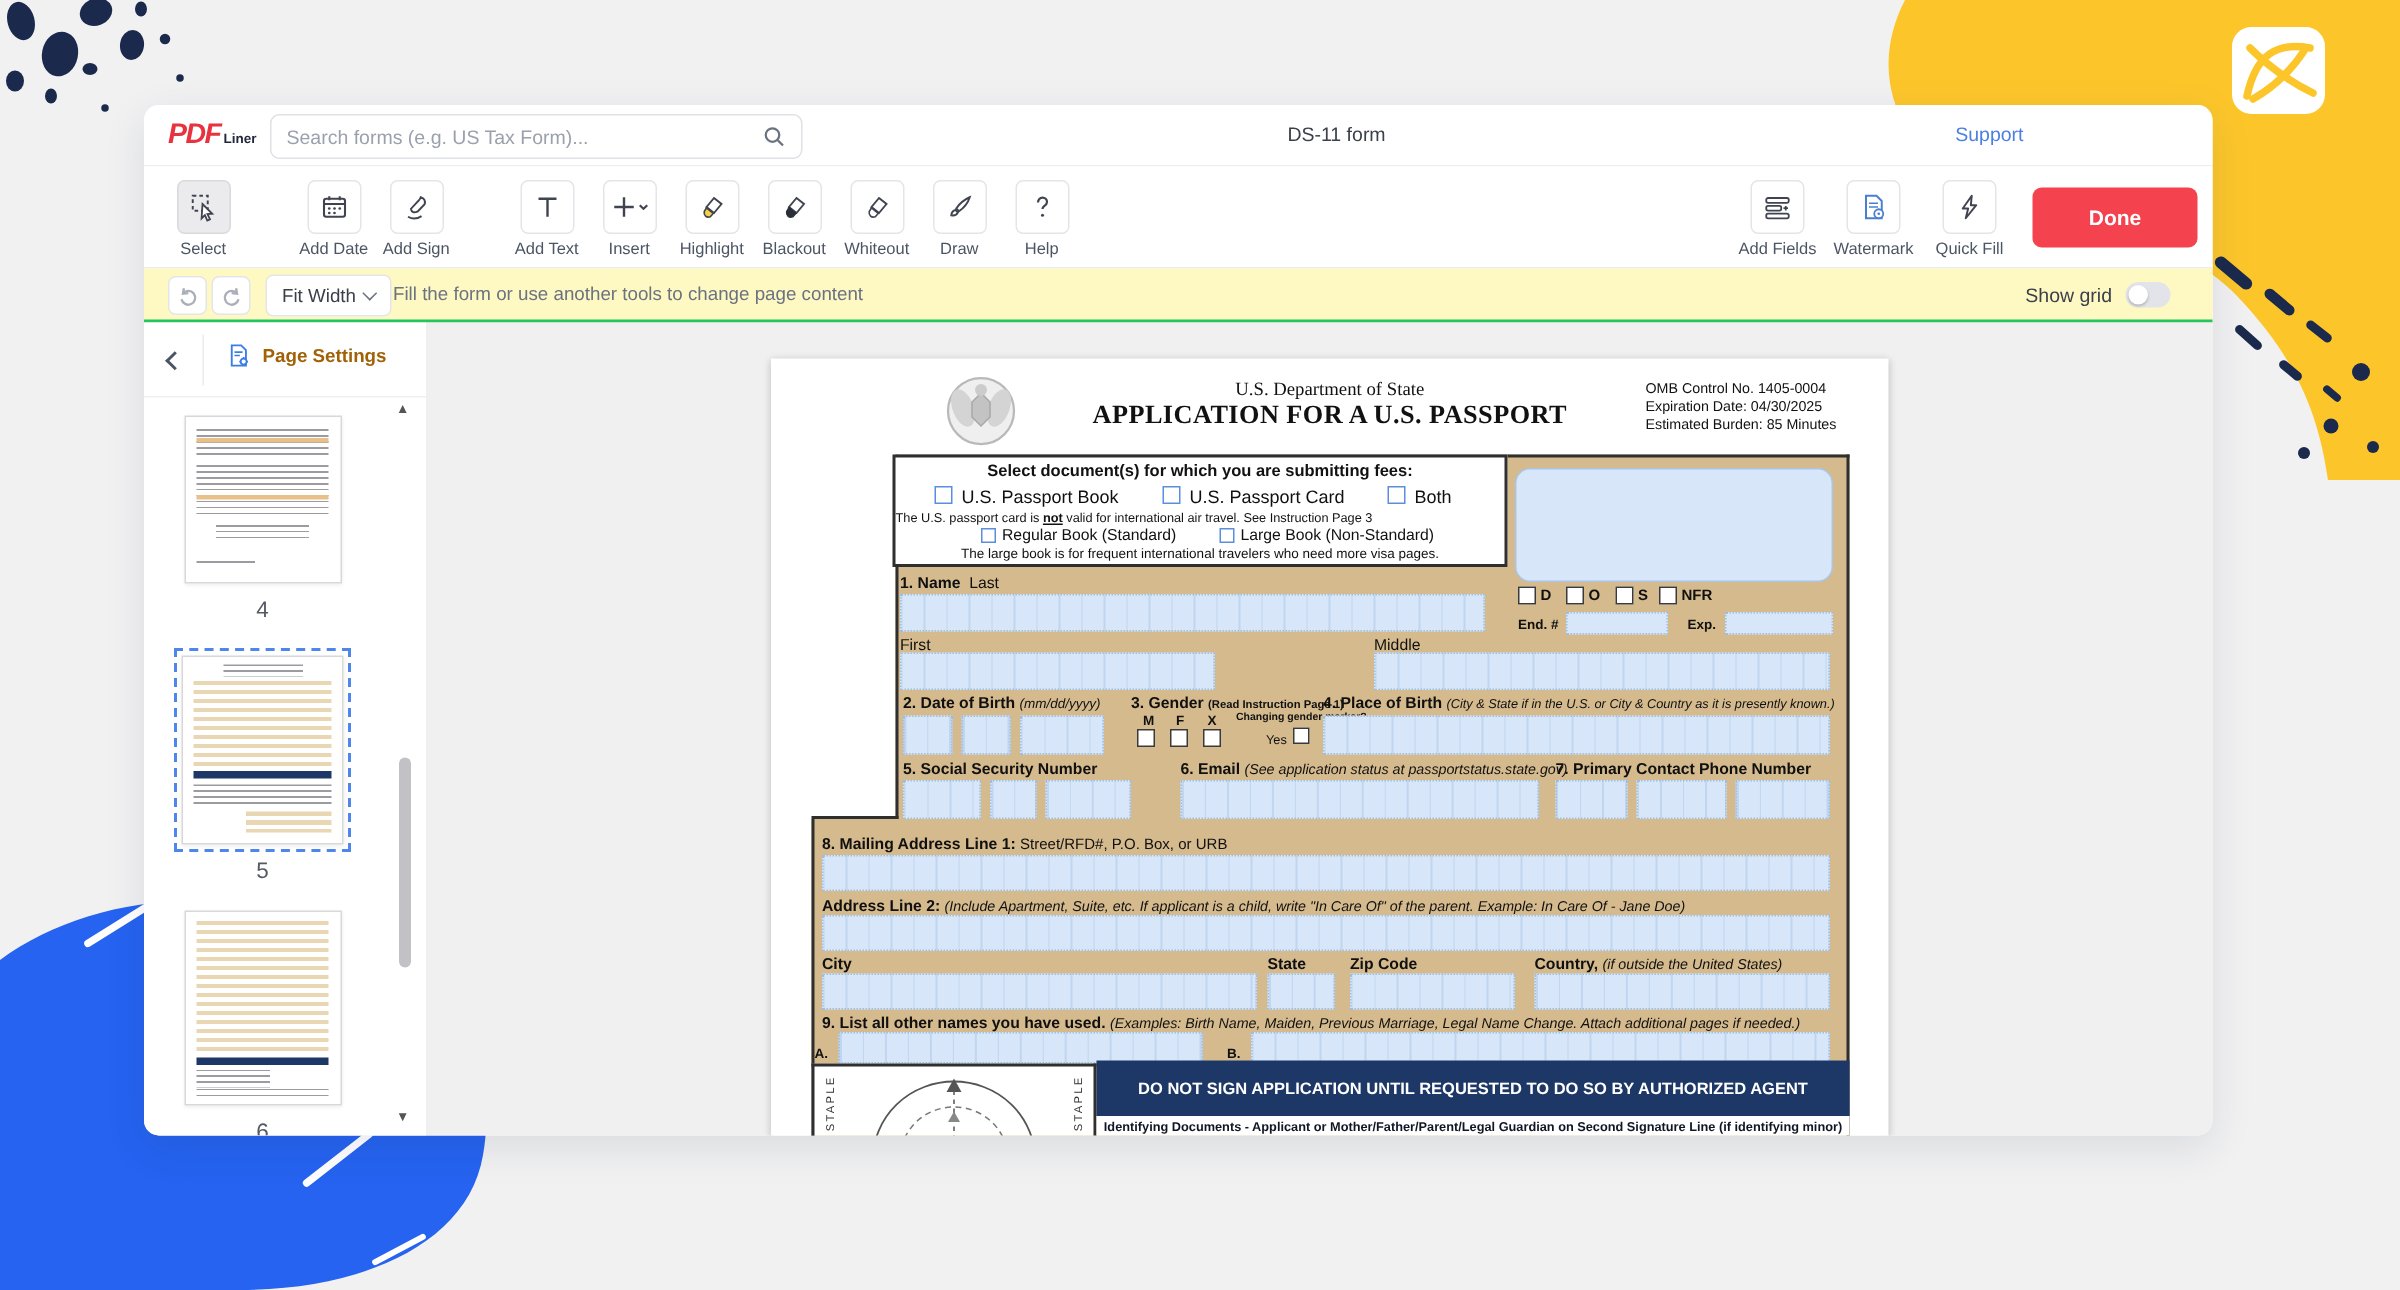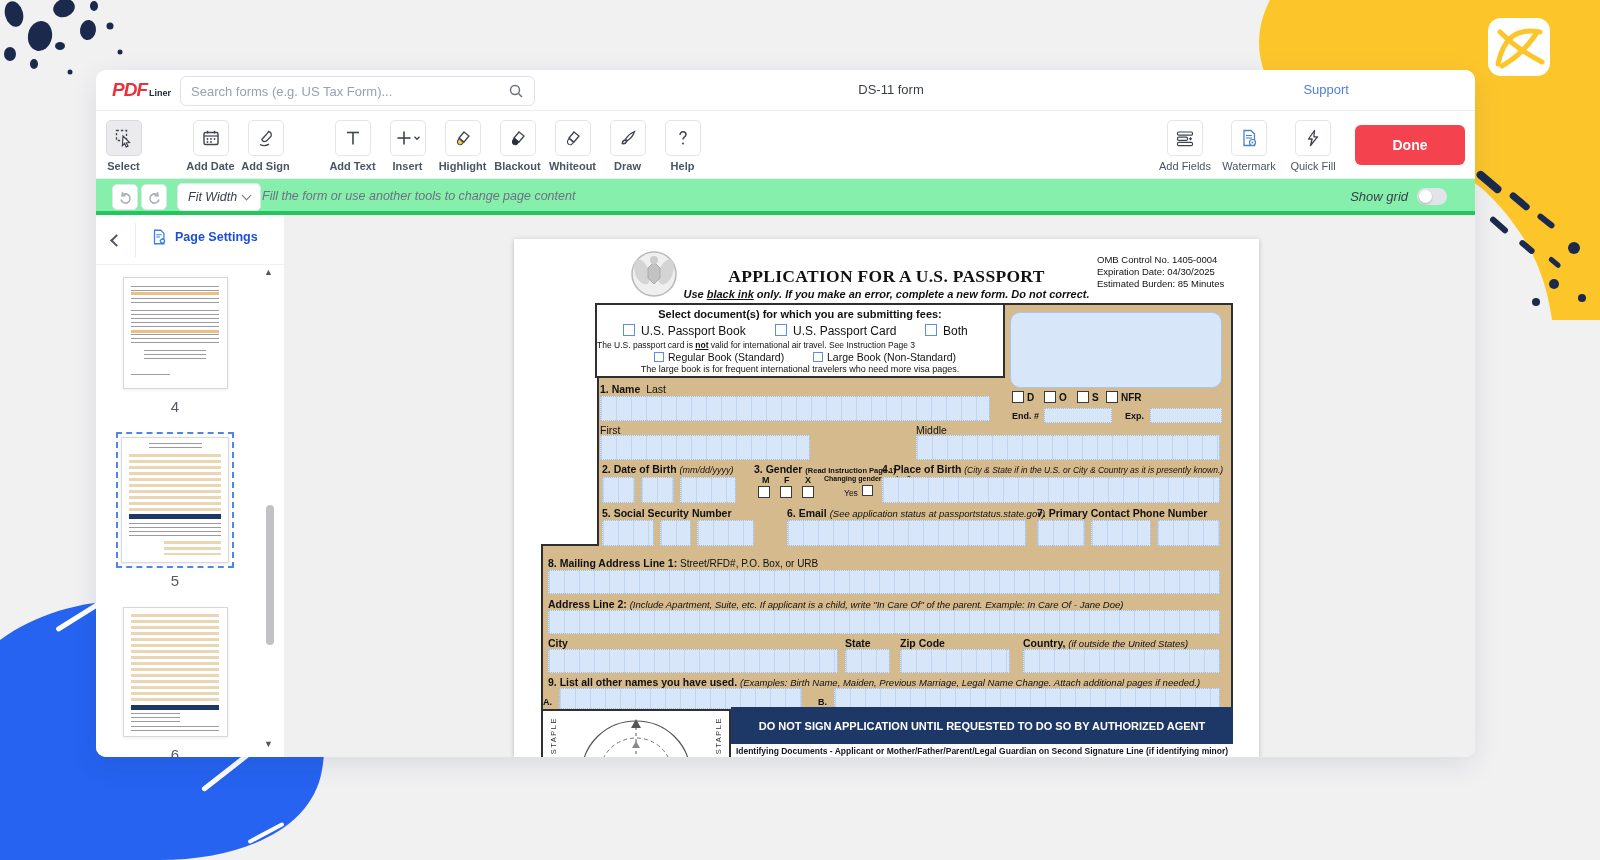--- a/index.html
+++ b/index.html
@@ -24,35 +24,35 @@
             border-radius:6px; background:#fff; display:flex; align-items:center; padding:0 10px; }
   .search input { border:none; outline:none; flex:1; font-size:13px; color:#3a3f4a;
                   font-family:"Liberation Sans",sans-serif; background:transparent; }
   .search input::placeholder { color:#9aa1ad; }
   .doc-title { position:absolute; left:700px; top:12px; width:190px; text-align:center;
                font-size:13px; color:#3a3f4a; }
   .support { position:absolute; right:126px; top:12px; font-size:13px; color:#4c7fe0; cursor:pointer; }
 
   
   .tbar { position:absolute; left:0; top:41px; right:0; height:68px; border-bottom:1px solid #ececef; background:#fff; }
-  .tools { position:absolute; left:0; top:9px; display:flex; padding-left:0;font-weight:bold; }
+  .tools { position:absolute; left:0; top:9px; display:flex; padding-left:12px; }
   .tool { width:55px; display:flex; flex-direction:column; align-items:center; cursor:pointer; }
   .tool .box { width:36px; height:36px; border:1px solid #e4e5e9; border-radius:5px;
                display:flex; align-items:center; justify-content:center; background:#fff; color:#3f4450; }
   .tool.active .box { background:#ebebee; border-color:#d9dade; }
   .tool .cap { margin-top:4px; font-size:11px; color:#4b5563; white-space:nowrap; }
   .sp32 { margin-left:32px; }
   .rtools { position:absolute; right:132px; top:9px; display:flex; gap:4px; }
   .rtools .tool { width:60px; }
   .done-btn { position:absolute; right:10px; top:14px; width:110px; height:40px; background:#f4424e;
               border:none; border-radius:6px; color:#fff; font-size:14px; font-weight:bold;
               font-family:"Liberation Sans",sans-serif; cursor:pointer; }
 
   
-  .sbar { position:absolute; left:0; top:109px; right:0; height:36px; border-bottom:4px solid #22c55e; background:#86efac;font-style:italic; }
+  .sbar { position:absolute; left:0; top:109px; right:0; height:36px; border-bottom:2px solid #22c55e; background:#fef9c3; }
   .ubtn { position:absolute; top:5px; width:26px; height:26px; border:1px solid #e4e5e9; border-radius:5px;
           display:flex; align-items:center; justify-content:center; color:#aab0ba; background:#fff; cursor:pointer; }
   .fitw { position:absolute; left:81px; top:4px; height:28px; border:1px solid #e4e5e9; border-radius:5px;
           display:flex; align-items:center; gap:6px; padding:0 10px; font-size:12.5px; color:#3a3f4a;
           background:#fff; cursor:pointer; }
   .chev { width:7px; height:7px; border-right:1.5px solid #6b7280; border-bottom:1.5px solid #6b7280;
           transform:rotate(45deg); margin-top:-3px; }
   .hint { position:absolute; left:166px; top:10px; font-size:12.5px; color:#6b7280; }
   .grid-ctl { position:absolute; right:28px; top:9px; display:flex; align-items:center; gap:9px; }
   .grid-ctl .glab { font-size:13px; color:#3a3f4a; }
@@ -65,21 +65,21 @@
              border-radius:0 0 10px 10px; overflow:hidden; }
   .sidebar { position:absolute; left:0; top:0; width:188px; bottom:0; background:#fff;
              border-radius:0 0 0 10px; }
   .side-top { position:absolute; left:0; top:0; right:0; height:50px; border-bottom:1px solid #f0f0f2; }
   .collapse { position:absolute; left:8px; top:13px; width:24px; height:24px; display:flex; align-items:center;
               justify-content:center; cursor:pointer; }
   .chev-left { width:9px; height:9px; border-left:2px solid #4b5563; border-bottom:2px solid #4b5563;
                transform:rotate(45deg); }
   .side-div { position:absolute; left:39px; top:8px; width:1px; height:34px; background:#ececef; }
   .pgset { position:absolute; left:54px; top:13px; display:flex; align-items:center; gap:7px; cursor:pointer; }
-  .pgset .cap { font-size:12.5px; font-weight:bold; color:#1d4ed8; }
+  .pgset .cap { font-size:12.5px; font-weight:bold; color:#a16207; }
   .thumbs { position:absolute; left:0; top:50px; right:30px; bottom:0; display:flex; flex-direction:column;
             align-items:center; overflow:hidden; }
   .thumb-wrap { display:flex; flex-direction:column; align-items:center; margin-top:12px; cursor:pointer; }
   .thumb { position:relative; background:#fff; border:1px solid #d8d8da; box-shadow:0 1px 3px rgba(0,0,0,.08); overflow:hidden; }
   .thumb.sel { outline:2px dashed #4f86ec; outline-offset:3px; }
   .pg-num { margin-top:9px; font-size:15px; color:#555a64; }
   .mini { position:absolute; left:7%; right:7%; }
   .mini.gray  { background:repeating-linear-gradient(#9c9ca0 0 1px, transparent 1px 4px); }
   .mini.tan   { background:repeating-linear-gradient(#e9d6b2 0 3px, #fff 3px 6px); }
   .mini.band  { background:#1d3866; height:5px; }
@@ -436,24 +436,22 @@
     <div class="viewport">
       <div class="page">
 
         <svg class="abs" style="left:116px;top:9px" width="48" height="52">
           <circle cx="24" cy="26" r="22" fill="#efefef" stroke="#b9b9b9" stroke-width="1.5"></circle>
           <ellipse cx="12" cy="24" rx="7" ry="13" fill="#d4d4d4" transform="rotate(-20 12 24)"></ellipse>
           <ellipse cx="36" cy="24" rx="7" ry="13" fill="#d4d4d4" transform="rotate(20 36 24)"></ellipse>
           <path d="M24,14 l6,6 v10 l-6,6 -6,-6 v-10 Z" fill="#c3c3c3" stroke="#a8a8a8"></path>
           <circle cx="24" cy="12" r="4" fill="#cccccc"></circle>
         </svg>
+        <div class="abs serif" style="left:0;top:13px;width:745px;text-align:center;font-size:12.5px;color:#111">U.S. Department of State</div>
         <div class="abs serif" style="left:0;top:27px;width:745px;text-align:center;font-size:17.5px;font-weight:bold;color:#111;letter-spacing:.3px">APPLICATION FOR A U.S. PASSPORT</div>
-        <div class="abs" style="left:0;top:49px;width:745px;text-align:center;font-size:11px;font-weight:bold;font-style:italic;color:#111">
-          <span>Use </span><span style="text-decoration:underline">black ink</span><span> only. If you make an error, complete a new form. Do not correct.</span>
-        </div>
         <div class="abs" style="left:583px;top:15px;width:160px;font-size:9.5px;color:#111;line-height:12px">
           <div>OMB Control No. 1405-0004</div>
           <div>Expiration Date: 04/30/2025</div>
           <div>Estimated Burden: 85 Minutes</div>
         </div>
 
         <div class="tanU"></div>
         <div class="tanL"></div>
         <div class="step"></div>
 

